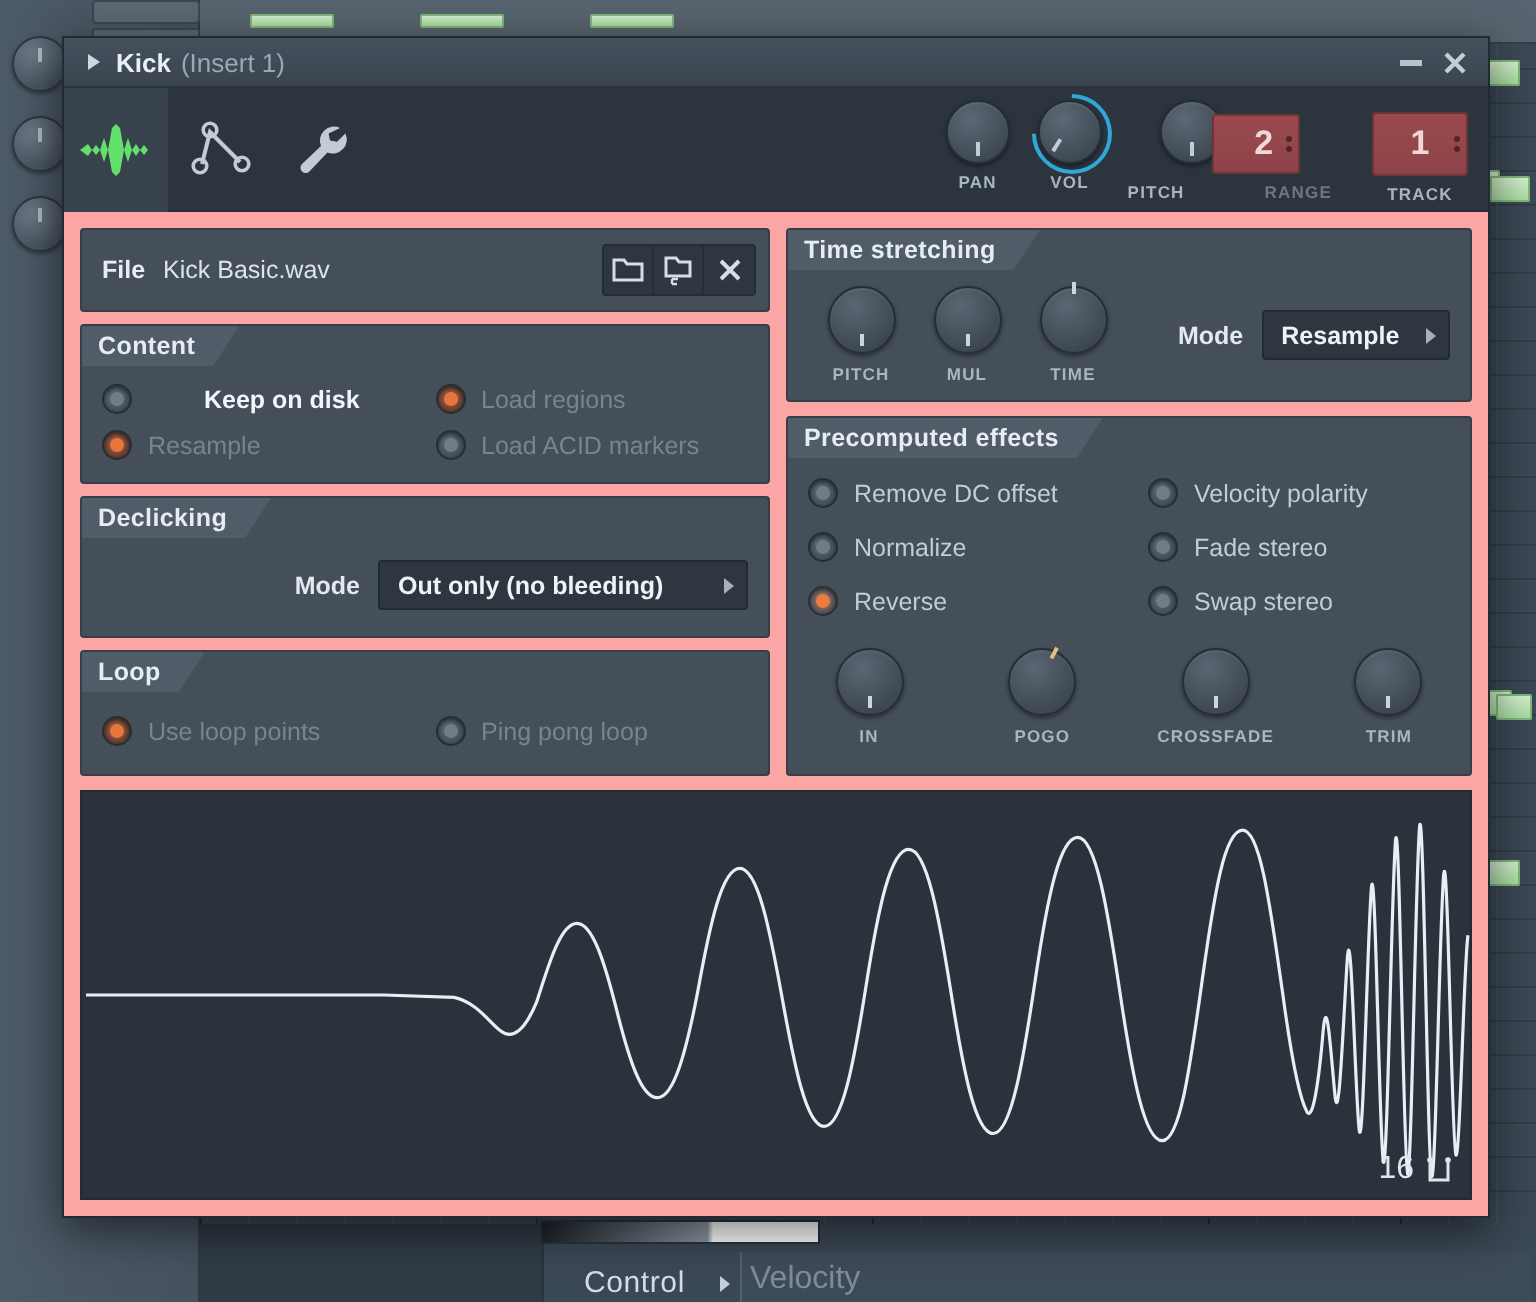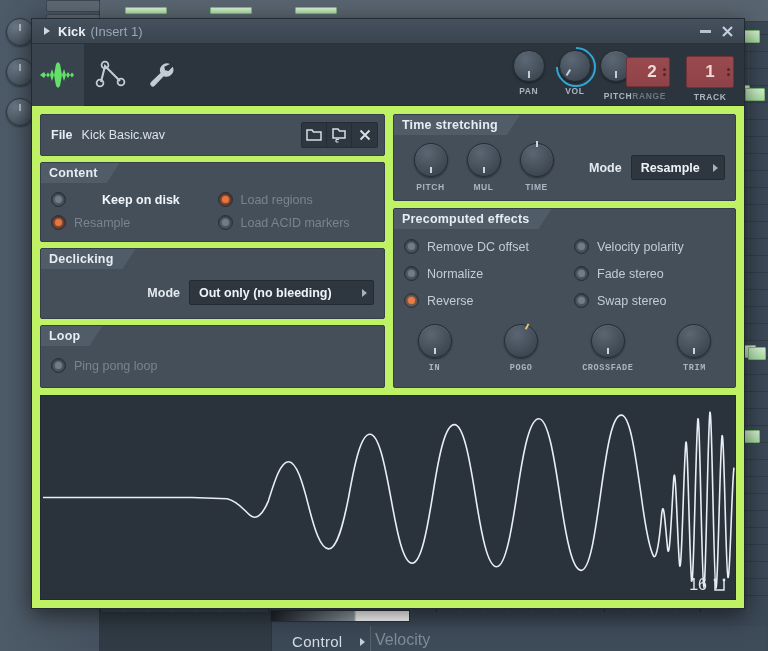--- a/index.html
+++ b/index.html
@@ -90,21 +90,21 @@
     color: #7f8c99; font-size: 16px;
   }
   .bg-velocity-box {
     position: absolute; left: 370px; top: 626px; width: 396px; bottom: 0;
     border-left: 1px solid #56626d; background: rgba(255,255,255,0.02);
   }
 
   
   #win {
     position: absolute; left: 31px; top: 18px; width: 714px; height: 591px;
-    background: #bef264;
+    background: #fca5a5;
     border: 1px solid #222b34;
     box-shadow: 0 6px 22px rgba(0,0,0,0.55);
     display: flex; flex-direction: column;
   }
 
   
   .titlebar {
     height: 25px; flex: 0 0 25px;
     background: linear-gradient(to bottom, #44505c, #3a4550);
     border-bottom: 1px solid #2a333c;
@@ -156,21 +156,21 @@
     left: 50%; margin-left: -1px; bottom: 3px;
     transform-origin: 50% -9px;
   }
   .knob-ring {
     position: absolute; left: -4px; top: -4px; width: 40px; height: 40px;
     border-radius: 50%; border: 2px solid transparent;
     border-top-color: #2fa8d8; border-left-color: #2fa8d8; border-bottom-color: #2fa8d8;
     transform: rotate(-135deg);
   }
   .knob-lbl { font-size: 8.5px; font-weight: bold; color: #a9b5c1; letter-spacing: .6px; margin-top: 4px; }
-  .knob-lbl.dim { color: #6b7783; }
+  .knob-lbl.dim { color: #6b7783; padding-left: 40px; }
 
   .valuebox {
     height: 30px; min-width: 44px; margin-top: 7px;
     background: linear-gradient(to bottom, #9a4a4f, #8e4247);
     border: 1px solid #6f3338; border-radius: 2px;
     display: flex; align-items: center; justify-content: center;
     color: #f0d7d8; font-size: 17px; font-weight: bold;
     position: relative; cursor: pointer;
   }
   .valuebox .spin {
@@ -253,21 +253,21 @@
     padding: 0 6px 0 9px; cursor: pointer; position: relative;
   }
   .dd-text { font-size: 12.5px; color: #eef3f8; font-weight: bold; flex: 1; }
   .dd-arrow {
     width: 0; height: 0; margin-left: 12px;
     border-left: 5px solid #a6b1bc;
     border-top: 4px solid transparent; border-bottom: 4px solid transparent;
   }
 
   
-  .knobrow { display: flex; align-items: flex-start; font-family: Liberation Mono, monospace; }
+  .knobrow { display: flex; align-items: flex-start; }
   .smallknob-cell { width: 53px; display: flex; flex-direction: column; align-items: center; }
   .smallknob {
     width: 34px; height: 34px; border-radius: 50%;
     background: radial-gradient(circle at 38% 28%, #5a6672, #434d58 60%, #333c45);
     border: 1px solid #252d35; position: relative; cursor: pointer;
     box-shadow: inset 0 1px 1px rgba(255,255,255,0.07), 0 1px 2px rgba(0,0,0,0.45);
   }
   .smallknob .tick {
     position: absolute; width: 2px; height: 6px; background: #ccd5de;
     left: 50%; margin-left: -1px; bottom: 3px; transform-origin: 50% -10px;
@@ -488,20 +488,24 @@
                 <span class="dd-arrow"></span>
               </div>
             </div>
           </div>
         </div>
 
         <div class="panel">
           <div class="panel-tab">Loop</div>
           <div class="panel-body" style="padding-top:12px; padding-bottom:14px;">
             <div class="opt-grid">
+              <div class="opt">
+                <span class="radio on-orange"></span>
+                <span class="opt-lbl dim">Use loop points</span>
+              </div>
               <div class="opt">
                 <span class="radio"></span>
                 <span class="opt-lbl dim">Ping pong loop</span>
               </div>
             </div>
           </div>
         </div>
 
       </div>
 

